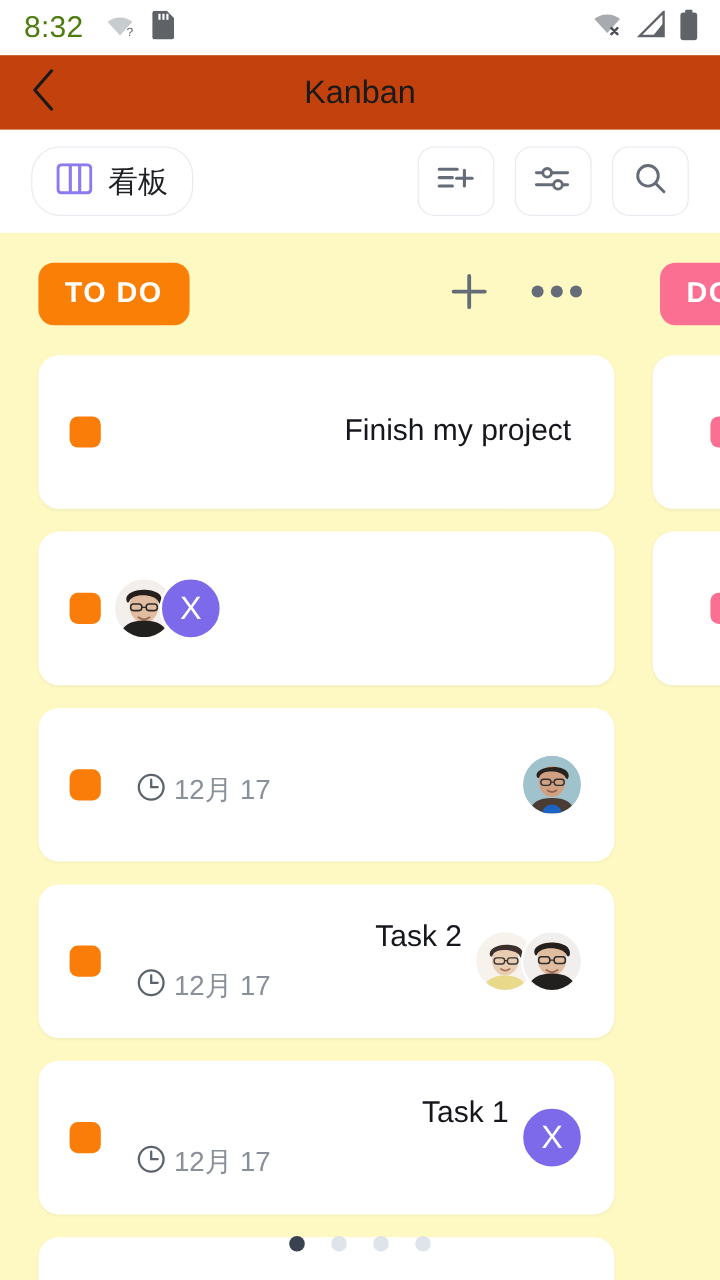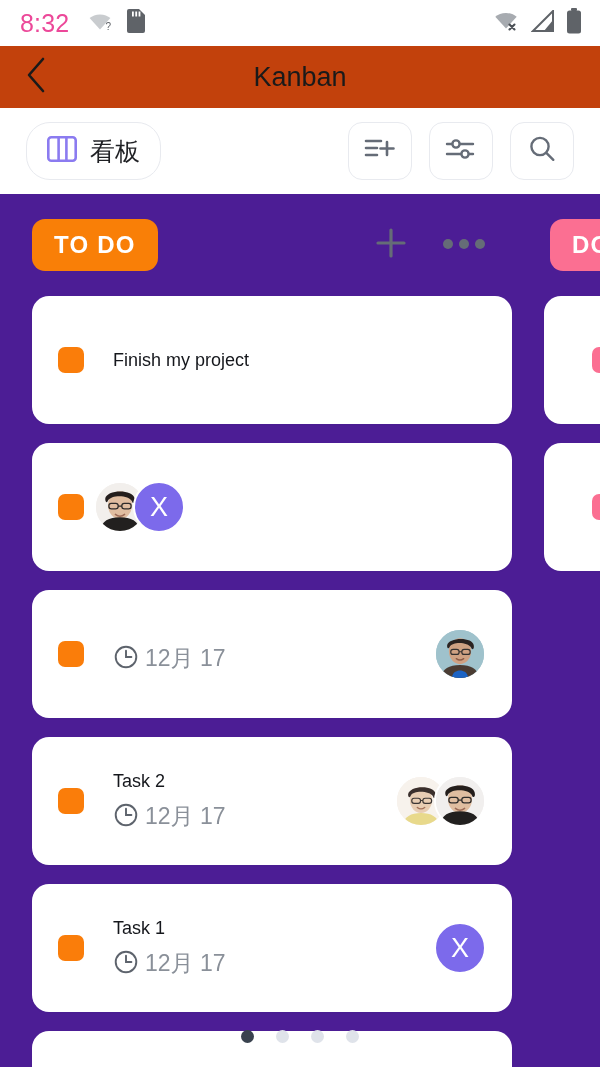--- a/index.html
+++ b/index.html
@@ -12,21 +12,21 @@
   .phone { position: relative; width: 600px; height: 1067px; background: #ffffff; }
 
   
   .statusbar {
     height: 46px; width: 100%;
     display: flex; align-items: center;
     padding: 0 18px 0 20px;
     background: #ffffff;
   }
   .status-time {
-    font-size: 25px; color: #ec4899; letter-spacing: .2px;
+    font-size: 25px; color: #4d7c0f; letter-spacing: .2px;
     font-family: "Liberation Sans", sans-serif;
   }
   .status-left-icons { display: flex; align-items: center; gap: 10px; margin-left: 18px; }
   .status-right { margin-left: auto; display: flex; align-items: center; gap: 9px; }
 
   
   .titlebar {
     height: 62px; width: 100%;
     display: flex; align-items: center;
     position: relative; background: #c2410c;
@@ -58,21 +58,21 @@
   .tool-btn {
     width: 64px; height: 58px;
     border: 1.6px solid #e8eaef; border-radius: 14px;
     display: flex; align-items: center; justify-content: center;
     background: #fff; cursor: pointer;
   }
 
   
   .board {
     position: absolute; top: 194px; left: 0; right: 0; bottom: 0;
-    background: #4c1d95; overflow: hidden;
+    background: #fef9c3; overflow: hidden; text-align: right;
   }
   .columns { display: flex; height: 100%; padding-left: 0; }
 
   .column { flex: 0 0 544px; padding: 0 32px; position: relative; }
   .column.partial { flex: 0 0 90px; padding: 0; }
 
   .col-head {
     height: 102px; display: flex; align-items: center;
   }
   .col-pill {
@@ -92,21 +92,21 @@
     margin-bottom: 19px; padding: 0 26px;
     display: flex; align-items: center;
     min-height: 128px; cursor: pointer;
     box-shadow: 0 1px 2px rgba(30,40,60,.045);
   }
   .card-marker {
     width: 26px; height: 26px; border-radius: 7px; flex: 0 0 26px;
   }
   .card-body { margin-left: 29px; flex: 1 1 auto; min-width: 0; }
   .card-title {
-    font-size: 18px; color: #15171c; line-height: 1.25; font-weight: 400;
+    font-size: 25px; color: #15171c; line-height: 1.25; font-weight: 400;
     white-space: nowrap; overflow: hidden; text-overflow: ellipsis;
   }
   .card-due { display: flex; align-items: center; gap: 6px; margin-top: 9px; }
   .card-due-text { font-size: 23px; color: #8a9099; }
   .card-avatars { display: flex; align-items: center; flex: 0 0 auto; margin-left: 10px; }
   .avatar {
     width: 52px; height: 52px; border-radius: 50%;
     border: 2.5px solid #ffffff; margin-left: -13px;
     display: flex; align-items: center; justify-content: center;
     overflow: hidden; position: relative;

